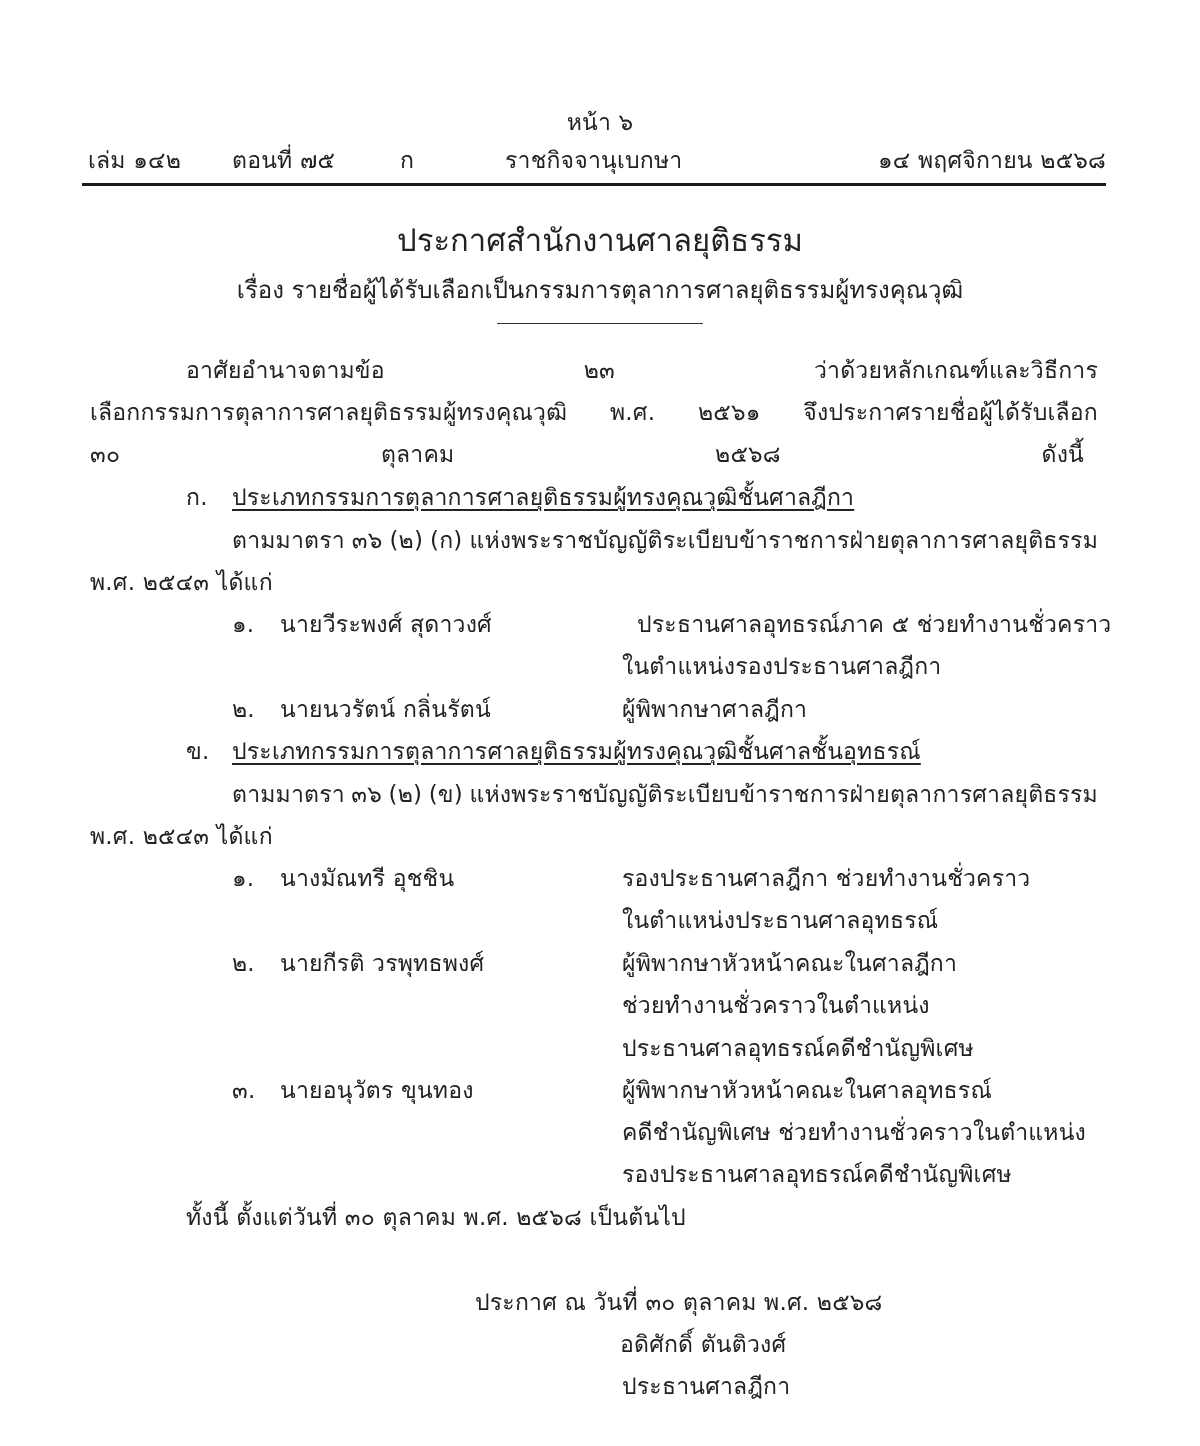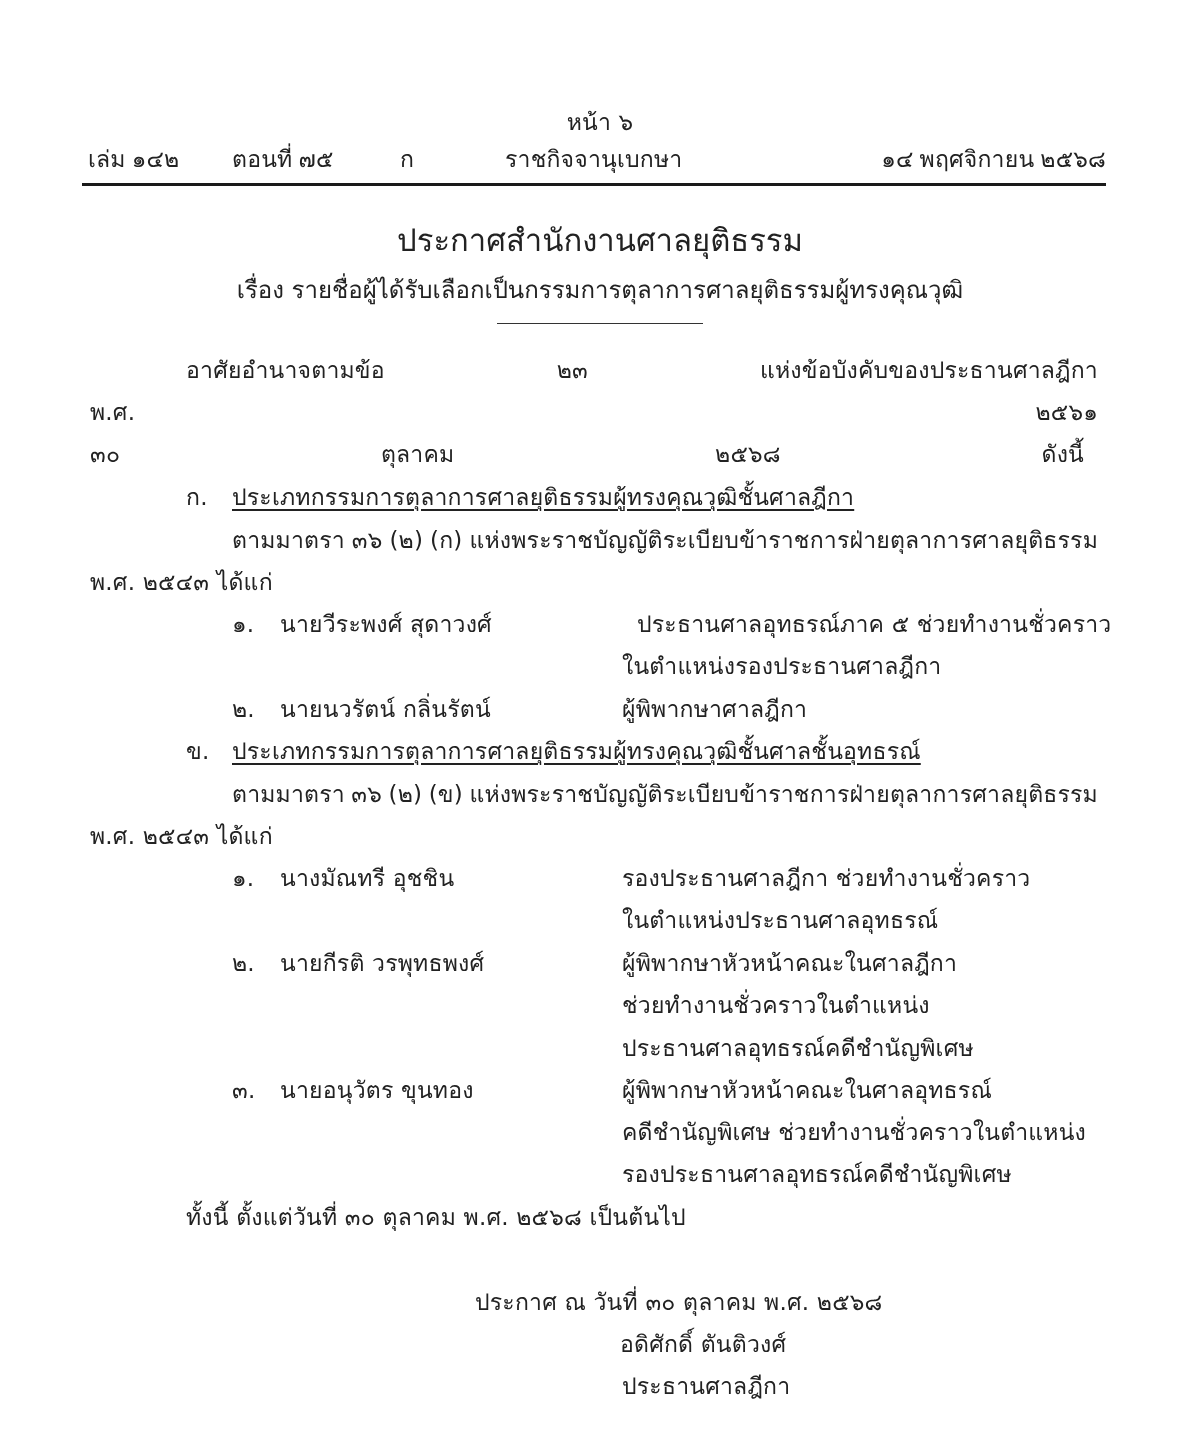--- a/index.html
+++ b/index.html
@@ -13,21 +13,21 @@
     position: relative;
     overflow: hidden;
     font-family: "DejaVu Sans", "Liberation Sans", sans-serif;
     color: #222222;
   }
   .abs { position: absolute; white-space: nowrap; }
   .t { font-size: 23px; line-height: 28px; letter-spacing: 0.2px; }
 
   
   .page-no { top: 108px; left: 0; width: 1200px; text-align: center; }
-  .hdr-row { top: 146px; font-family: Liberation Serif, serif; }
+  .hdr-row { top: 146px; }
   .rule-thick {
     position: absolute; top: 183px; left: 82px; width: 1024px; height: 3px;
     background: #1a1a1a;
   }
 
   
   .title { top: 220px; left: 0; width: 1200px; text-align: center; font-size: 31px; line-height: 40px; }
   .subject { top: 274px; left: 0; width: 1200px; text-align: center; font-size: 24px; line-height: 32px; }
   .rule-short {
     position: absolute; top: 323px; left: 497px; width: 206px; height: 1px;
@@ -49,25 +49,27 @@
 <div class="abs t hdr-row" style="right:94px;">๑๔ พฤศจิกายน ๒๕๖๘</div>
 <div class="rule-thick"></div>
 
 <div class="abs title">ประกาศสำนักงานศาลยุติธรรม</div>
 <div class="abs subject">เรื่อง  รายชื่อผู้ได้รับเลือกเป็นกรรมการตุลาการศาลยุติธรรมผู้ทรงคุณวุฒิ</div>
 <div class="rule-short"></div>
 
 <div class="abs t justify-line" style="top:356px; left:186px; width:912px;">
   <span>อาศัยอำนาจตามข้อ</span>
   <span>๒๓</span>
-  <span>แห่งข้อบังคับของประธานศาลฎีกา</span>
+  <span>ว่าด้วยหลักเกณฑ์และวิธีการ</span>
 </div>
 <div class="abs t justify-line" style="top:398px; left:90px; width:1008px;">
+  <span>เลือกกรรมการตุลาการศาลยุติธรรมผู้ทรงคุณวุฒิ</span>
   <span>พ.ศ.</span>
   <span>๒๕๖๑</span>
+  <span>จึงประกาศรายชื่อผู้ได้รับเลือก</span>
 </div>
 <div class="abs t justify-line" style="top:440px; left:90px; width:994px;">
   <span>๓๐</span>
   <span>ตุลาคม</span>
   <span>๒๕๖๘</span>
   <span>ดังนี้</span>
 </div>
 
 <div class="abs t" style="top:483px; left:186px;">ก.</div>
 <div class="abs t ul" style="top:483px; left:232px;">ประเภทกรรมการตุลาการศาลยุติธรรมผู้ทรงคุณวุฒิชั้นศาลฎีกา</div>

